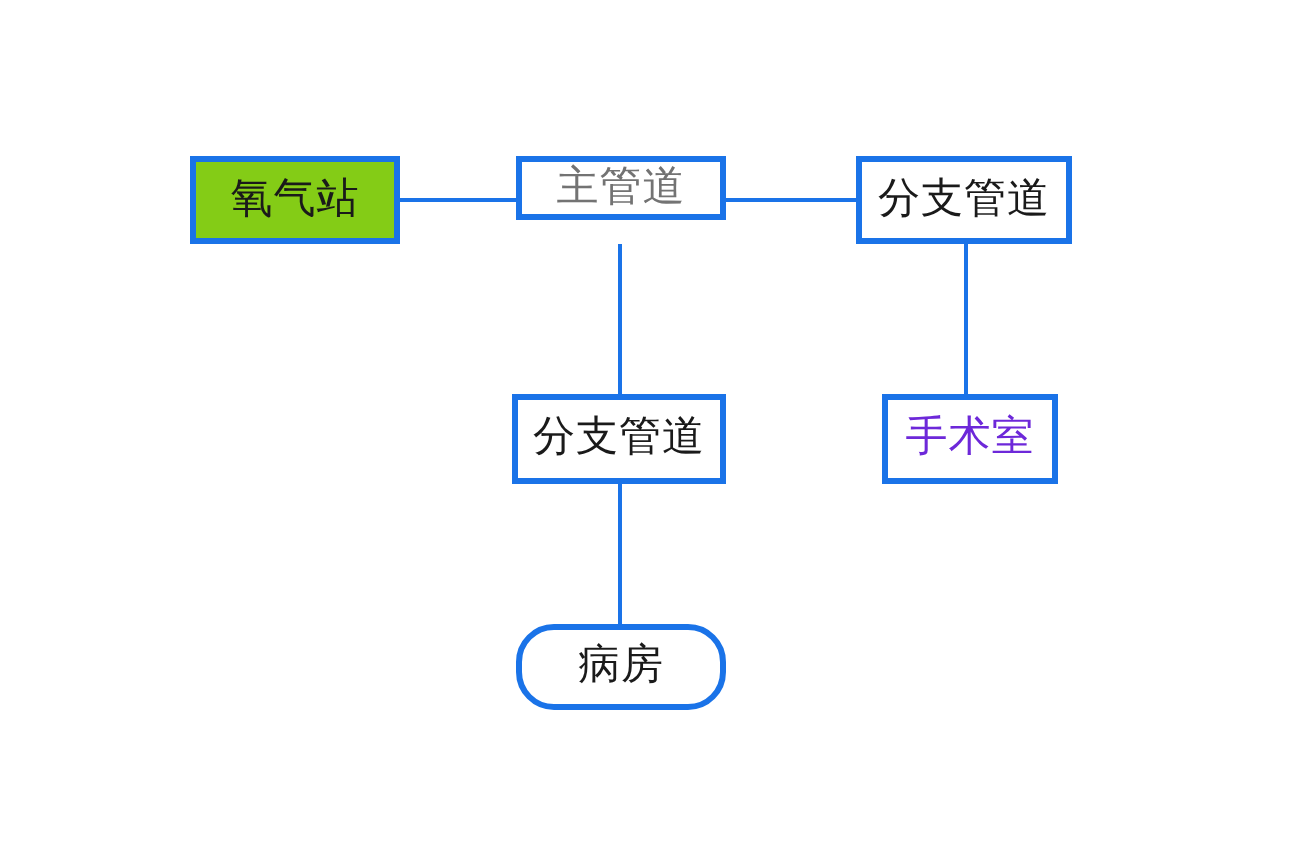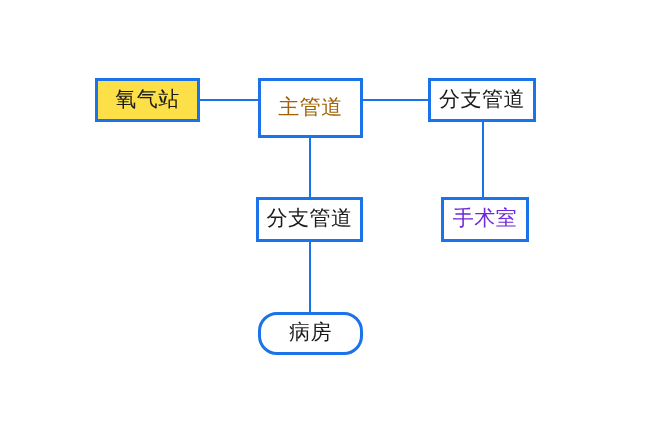--- a/index.html
+++ b/index.html
@@ -53,24 +53,24 @@
 
   <svg id="edge-layer" viewBox="0 0 650 426" width="650" height="426" xmlns="http://www.w3.org/2000/svg">
       <line x1="200" y1="100" x2="258" y2="100" stroke="#1a73e8" stroke-width="1.6" shape-rendering="crispEdges"></line>
       <line x1="363" y1="100" x2="428" y2="100" stroke="#1a73e8" stroke-width="1.6" shape-rendering="crispEdges"></line>
       <line x1="310" y1="122" x2="310" y2="197" stroke="#1a73e8" stroke-width="1.6" shape-rendering="crispEdges"></line>
       <line x1="483" y1="122" x2="483" y2="197" stroke="#1a73e8" stroke-width="1.6" shape-rendering="crispEdges"></line>
       <line x1="310" y1="242" x2="310" y2="312" stroke="#1a73e8" stroke-width="1.6" shape-rendering="crispEdges"></line>
     </svg>
 
   <div id="node-layer">
-      <div class="node" style="left: 95px; top: 78px; width: 105px; height: 44px; border-color: rgb(26, 115, 232); background: #fde047; color: rgb(26, 26, 26);">
+      <div class="node" style="left: 95px; top: 78px; width: 105px; height: 44px; border-color: rgb(26, 115, 232); background: #84cc16; color: rgb(26, 26, 26);">
         <span class="node-label">氧气站</span>
       </div>
-      <div class="node" style="left: 258px; top: 78px; width: 105px; height: 60px; border-color: rgb(26, 115, 232); background: rgb(255, 255, 255); color: #a16207; text-align: center;">
+      <div class="node" style="left: 258px; top: 78px; width: 105px; height: 32px; border-color: rgb(26, 115, 232); background: rgb(255, 255, 255); color: #737373; text-align: center;">
         <span class="node-label">主管道</span>
       </div>
       <div class="node" style="left: 428px; top: 78px; width: 108px; height: 44px; border-color: rgb(26, 115, 232); background: rgb(255, 255, 255); color: rgb(26, 26, 26);">
         <span class="node-label">分支管道</span>
       </div>
       <div class="node" style="left: 256px; top: 197px; width: 107px; height: 45px; border-color: rgb(26, 115, 232); background: rgb(255, 255, 255); color: rgb(26, 26, 26);">
         <span class="node-label">分支管道</span>
       </div>
       <div class="node" style="left: 441px; top: 197px; width: 88px; height: 45px; border-color: rgb(26, 115, 232); background: rgb(255, 255, 255); color: #6d28d9;">
         <span class="node-label">手术室</span>

